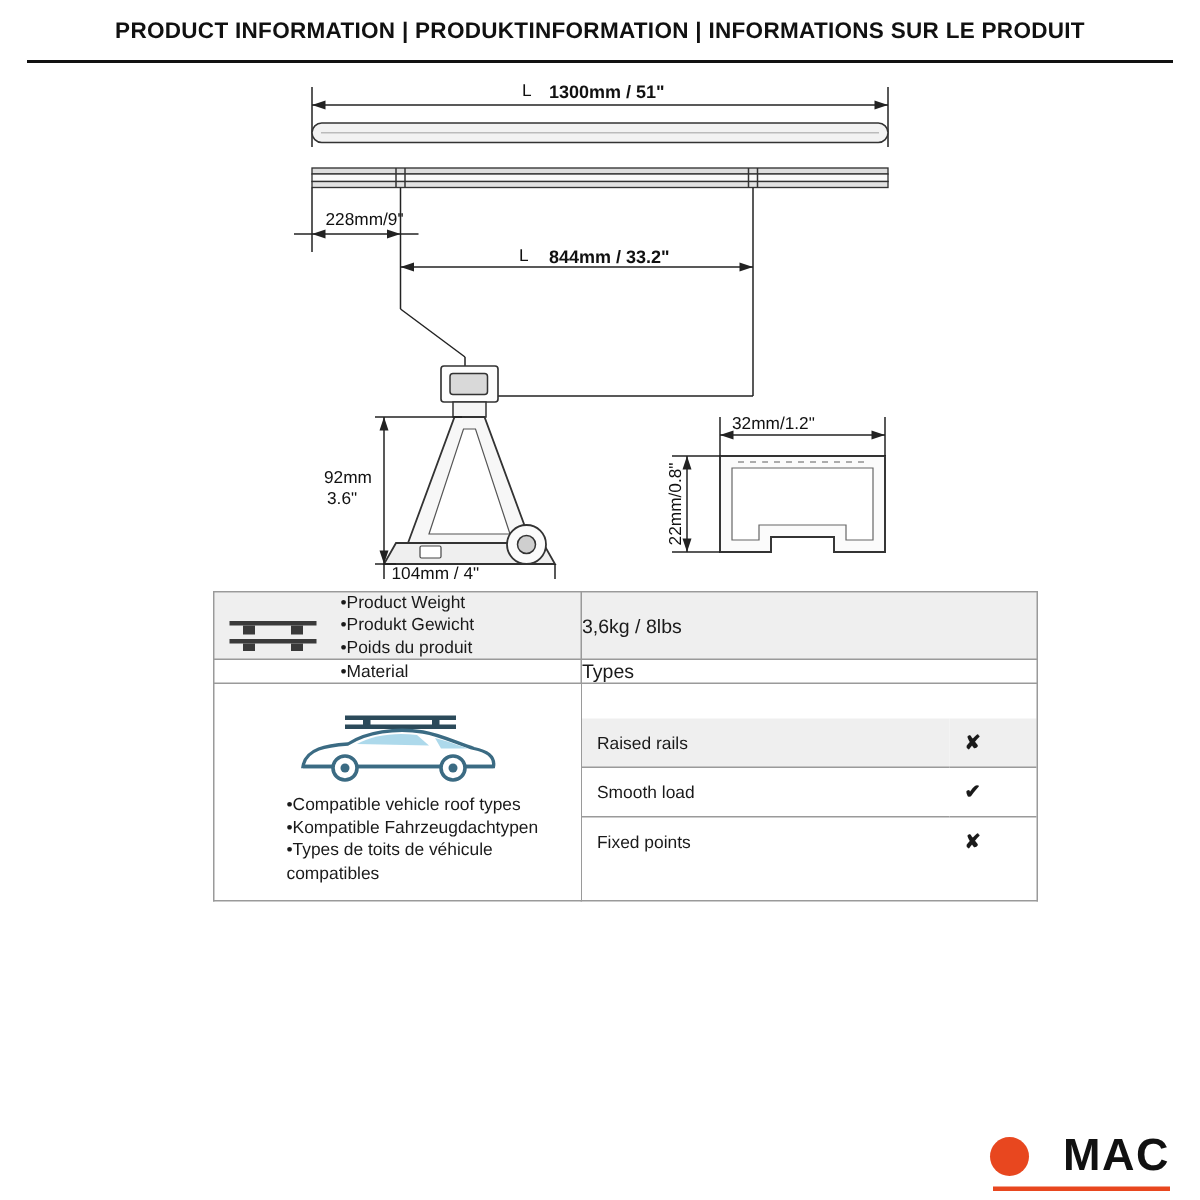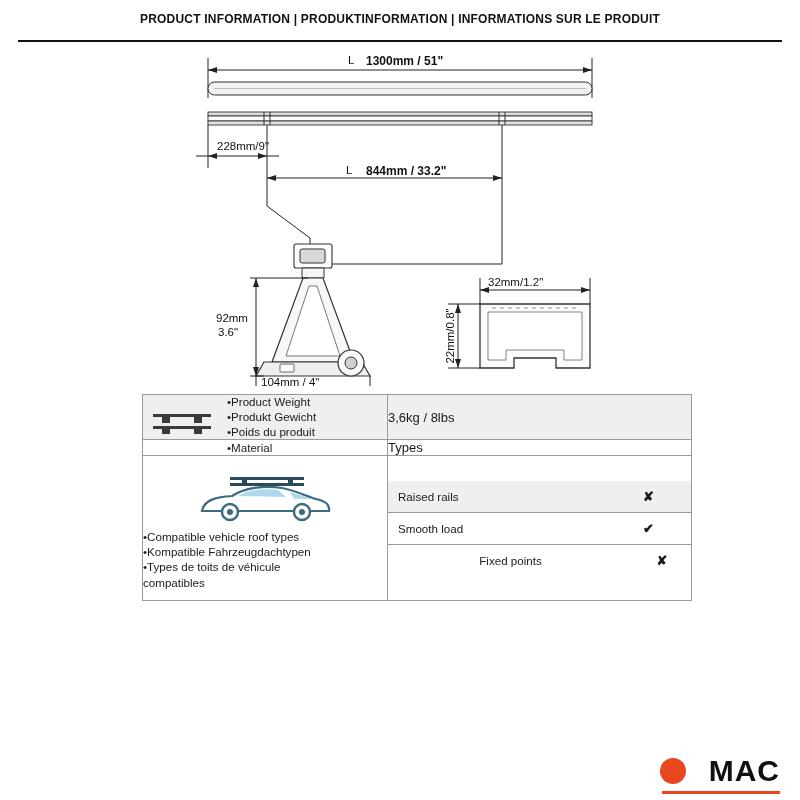--- a/index.html
+++ b/index.html
@@ -16,21 +16,21 @@
     background: #fff;
     overflow: hidden;
   }
 
   
   .header {
     position: absolute;
     left: 18px; top: 12px;
     width: 764px;
     text-align: center;
-    font-size: 12px;
+    font-size: 15px;
     font-weight: bold;
     letter-spacing: 0.2px;
     color: #111;
     white-space: nowrap;
   }
   .header-rule {
     position: absolute;
     left: 18px; top: 40px;
     width: 764px; height: 2px;
     background: #111;
@@ -95,36 +95,37 @@
     border-collapse: collapse;
     font-size: 11.6px;
   }
   .roof-table td {
     border: 0;
     border-bottom: 1px solid #9a9a9a;
     padding: 9px 10px;
     background: #fff;
   }
   .roof-table tr:first-child td { background: #efefef; }
-  .roof-table tr:last-child td { border-bottom: 0; text-align: center; }
+  .roof-table tr:last-child td { border-bottom: 0; }
   .roof-table td.mark { width: 58px; }
 
   .vehicle-label-cell {
     position: relative;
     height: 145px;
     padding: 4px 6px 6px 6px;
   }
   .vehicle-icon-wrap {
     display: flex;
     justify-content: center;
     margin-top: 2px;
   }
   .vehicle-text {
     margin-top: 4px;
     line-height: 1.3;
+    margin-left: 48px;
   }
 
   
   .logo {
     position: absolute;
     right: 20px; bottom: 12px;
     display: flex;
     align-items: center;
     gap: 23px;
   }

